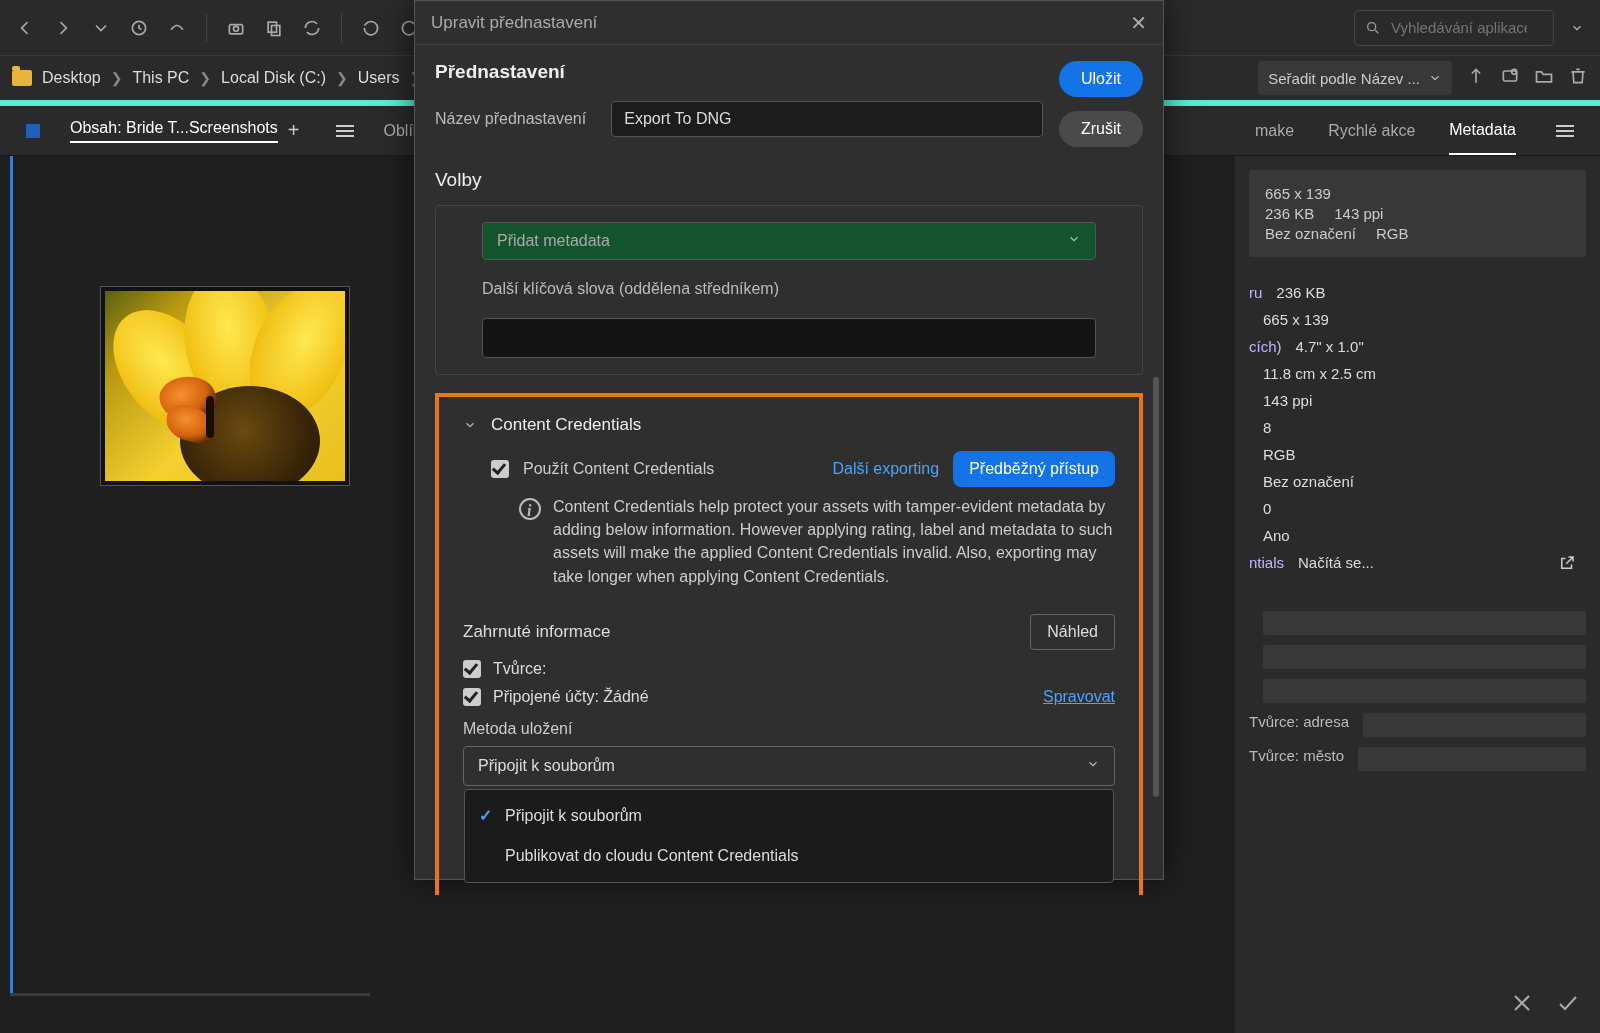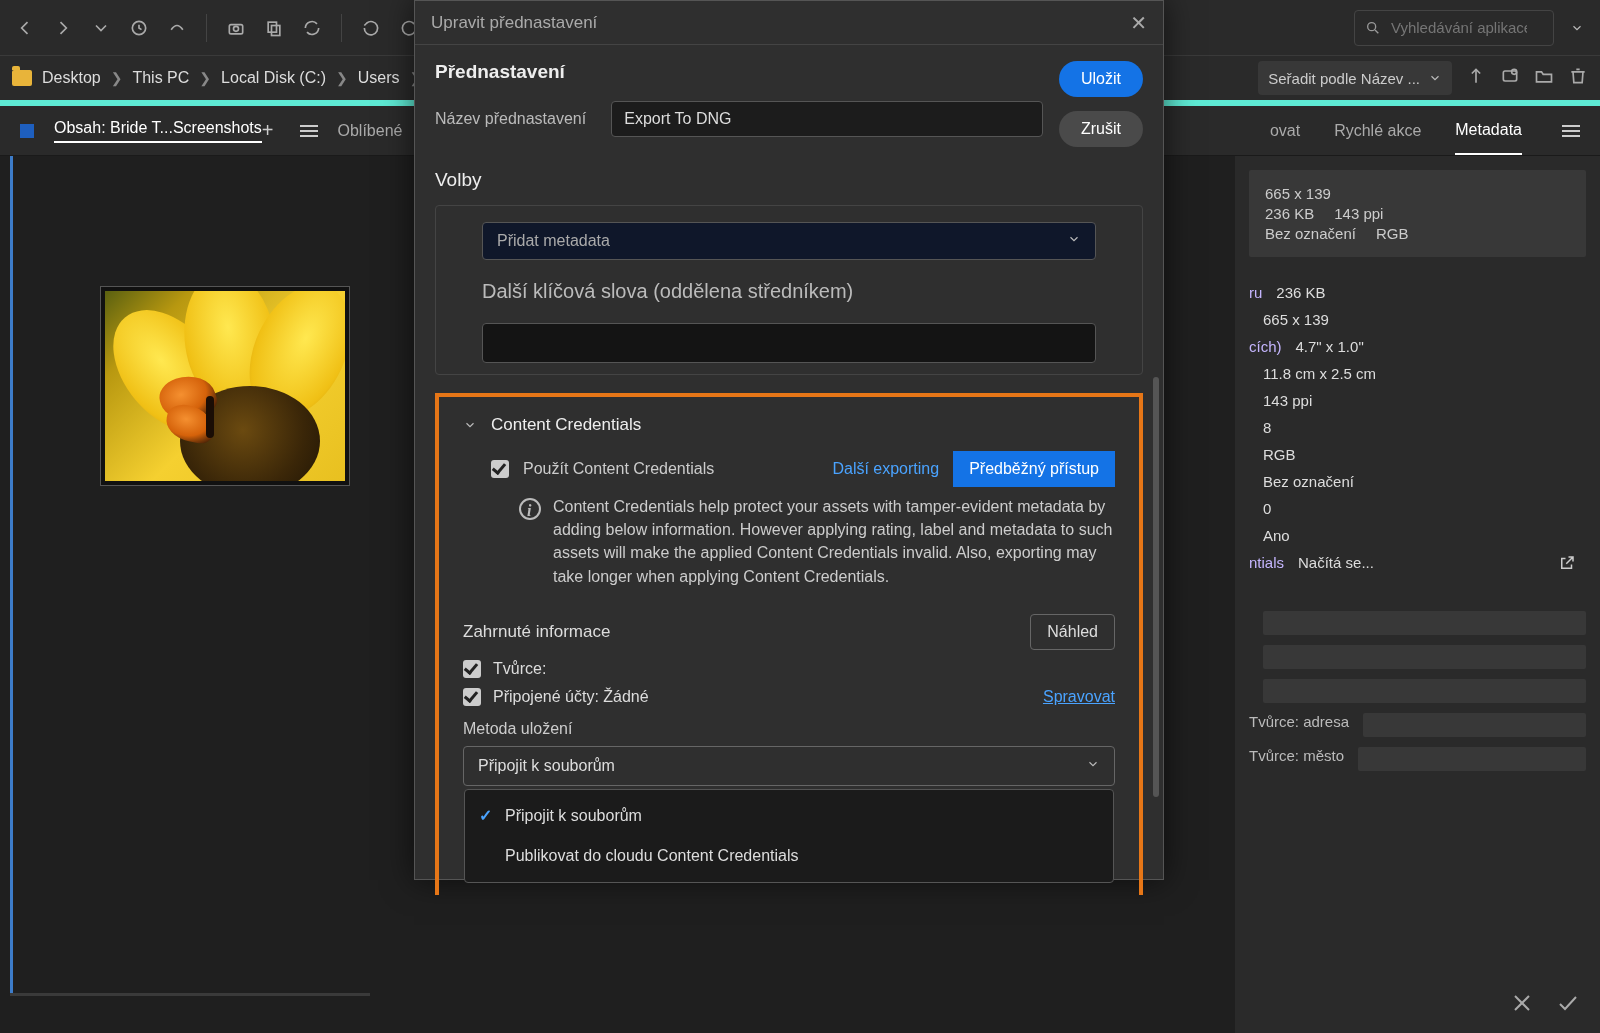--- a/index.html
+++ b/index.html
@@ -16,21 +16,21 @@
 .crumbbar{height:50px;background:#2a2a2a;display:flex;align-items:center;padding:0 12px;gap:10px;border-bottom:6px solid #5eead4}
 .folder-ico{width:20px;height:16px;background:#e8b43a;border-radius:2px;position:relative}
 .folder-ico::before{content:"";position:absolute;top:-4px;left:0;width:8px;height:4px;background:#e8b43a;border-radius:2px 2px 0 0}
 .crumb{color:#ddd;font-size:16px}
 .csep{color:#888;font-size:14px}
 .crumbbar .right{margin-left:auto;display:flex;align-items:center;gap:14px}
 .sortbox{background:#383838;border-radius:4px;height:34px;padding:0 10px;display:flex;align-items:center;color:#ccc;font-size:15px;gap:8px}
 .ricon{color:#aaa}
 .ricon svg{width:20px;height:20px;fill:none;stroke:#aaa;stroke-width:2}
 
-.tabsbar{height:50px;background:#2a2a2a;display:flex;align-items:center;padding:0 20px;gap:20px;border-bottom:1px solid #1a1a1a}
+.tabsbar{height:50px;background:#2a2a2a;display:flex;align-items:center;padding:0 26px;gap:30px;border-bottom:1px solid #1a1a1a}
 .bluebox{width:14px;height:14px;background:#1e5fbf}
 .tab{color:#aaa;font-size:16px}
 .tab.sel{color:#fff;border-bottom:2px solid #fff;padding-bottom:4px}
 .tabsbar .spacer{flex:1}
 .panel-tabs{display:flex;gap:34px;align-items:center;height:100%}
 .ptab{color:#aaa;font-size:16px;height:100%;display:flex;align-items:center}
 .ptab.sel{color:#fff;border-bottom:2px solid #fff}
 .menu-ico{width:18px;display:flex;flex-direction:column;gap:3px;margin-left:6px}
 .menu-ico span{height:2px;background:#ccc}
 
@@ -72,33 +72,33 @@
 .modal-head h3{margin:0 0 18px 0;font-weight:600;font-size:19px;color:#eee}
 .modal-head .namerow{display:flex;align-items:center;gap:25px}
 .modal-head .namelab{color:#bbb;font-size:16px}
 .modal-head input{flex:1;background:#1c1c1c;border:1px solid #555;border-radius:4px;height:36px;padding:0 12px;color:#ddd;font-size:16px}
 .btn{border:none;border-radius:18px;height:36px;padding:0 22px;font-size:16px;color:#fff;cursor:pointer}
 .btn.primary{background:#1473e6}
 .btn.secondary{background:#4a4a4a;margin-top:14px}
 .modal-body{padding:6px 20px 20px 20px;height:calc(100% - 140px);overflow:hidden;position:relative}
 .modal-body h3{margin:6px 0 14px 0;font-weight:400;font-size:19px;color:#eee}
 .opt-inner{border:1px solid #444;border-radius:4px;padding:16px 46px 24px 46px;height:170px}
-.dd{background:#0f172a;border:1px solid #555;border-radius:4px;height:38px;display:flex;align-items:center;padding:0 14px;color:#aaa;position:relative}
+.dd{background:#14532d;border:1px solid #555;border-radius:4px;height:38px;display:flex;align-items:center;padding:0 14px;color:#aaa;position:relative}
 .dd .chev{margin-left:auto;color:#aaa}
-.kwlab{color:#bbb;font-size:20px;margin:20px 0 20px 0}
+.kwlab{color:#bbb;font-size:16px;margin:20px 0 20px 0}
 .kwin{background:#141414;border:1px solid #555;border-radius:4px;height:40px;width:100%}
 
 .cc-box{border:4px solid #e67617;margin-top:18px;padding:18px 24px 10px 24px;position:relative;height:560px}
 .cc-head{display:flex;align-items:center;gap:14px;color:#eee;font-size:17px}
 .cc-row1{display:flex;align-items:center;gap:14px;margin:16px 0 8px 28px}
 .ck{width:18px;height:18px;border-radius:3px;background:#ccc;position:relative;flex:none}
 .ck::after{content:"";position:absolute;left:4px;top:1px;width:5px;height:10px;border:solid #222;border-width:0 3px 3px 0;transform:rotate(40deg)}
 .link{color:#4aa3ff;font-size:16px}
 .link.u{text-decoration:underline}
-.badge{background:#1473e6;color:#fff;border-radius:0;height:36px;padding:0 16px;display:flex;align-items:center;font-size:16px}
+.badge{background:#1473e6;color:#fff;border-radius:8px;height:36px;padding:0 16px;display:flex;align-items:center;font-size:16px}
 .cc-info{display:flex;gap:12px;margin:8px 0 0 56px;color:#ccc;font-size:16px;line-height:1.45}
 .info-ico{width:22px;height:22px;border:2px solid #bbb;border-radius:50%;flex:none;position:relative;margin-top:3px}
 .info-ico::after{content:"i";position:absolute;left:6px;top:-1px;color:#bbb;font-style:italic;font-weight:bold;font-family:serif}
 .inc-head{display:flex;align-items:center;margin:26px 0 10px 0}
 .inc-head .lab{color:#ddd;font-size:17px}
 .prevbtn{margin-left:auto;background:#2f2f2f;border:1px solid #666;border-radius:4px;height:36px;padding:0 16px;color:#ddd;font-size:16px}
 .cline{display:flex;align-items:center;gap:12px;margin:10px 0;color:#ddd;font-size:16px}
 .savelab{color:#ccc;font-size:16px;margin:14px 0 8px 0}
 .savedd{border:1px solid #666;border-radius:4px;height:40px;display:flex;align-items:center;padding:0 14px;color:#ddd;font-size:16px;position:relative}
 .savedd .chev{margin-left:auto}
@@ -220,21 +220,21 @@
   <span class="tab sel">Obsah: Bride T...Screenshots</span>
   <span class="tab" style="margin-left:-20px;font-size:20px;color:#ccc">+</span>
   <div class="menu-ico">
       <span></span>
       <span></span>
       <span></span>
     </div>
   <span class="tab">Oblíbené</span>
   <div class="spacer"></div>
   <div class="panel-tabs">
-    <span class="ptab">ovat</span>
+    <span class="ptab">make</span>
     <span class="ptab">Rychlé akce</span>
     <span class="ptab sel">Metadata</span>
     <div class="menu-ico">
         <span></span>
         <span></span>
         <span></span>
       </div>
   </div>
 </div>
 

